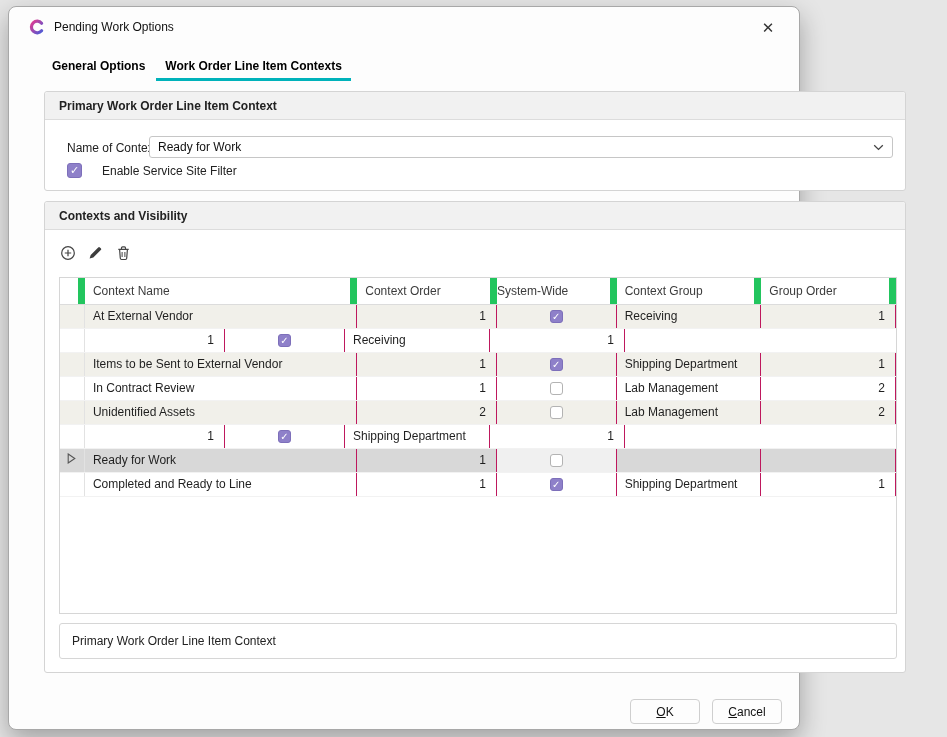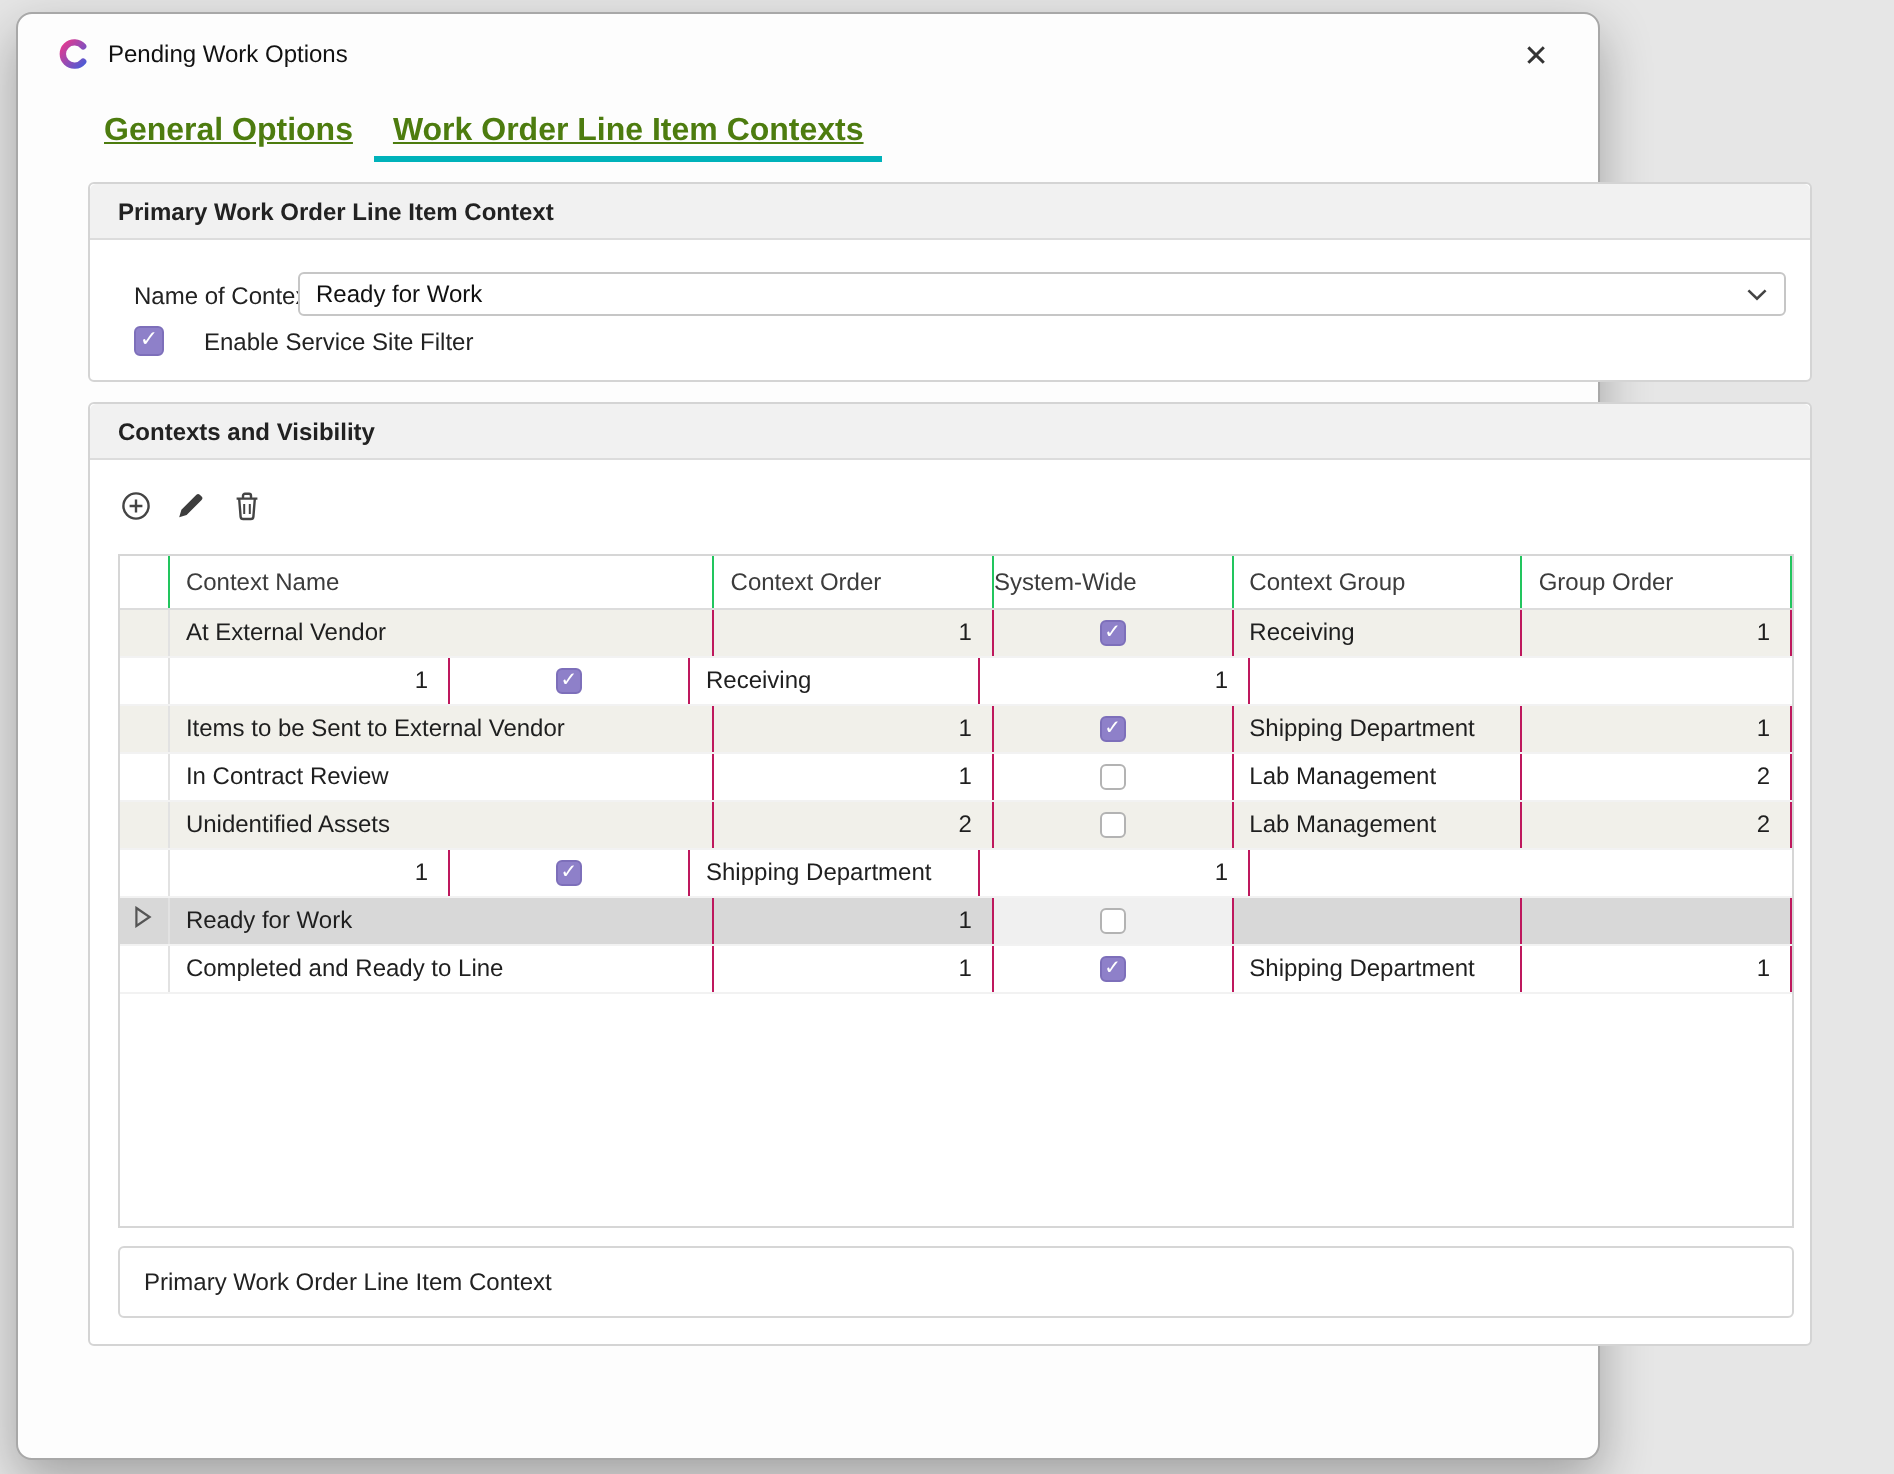--- a/index.html
+++ b/index.html
@@ -19,21 +19,21 @@
     border-radius: 8px;
     box-shadow: 0 10px 26px rgba(0,0,0,.30);
   }
   
   .titlebar { position: absolute; left:0; top:0; right:0; height: 40px; display:flex; align-items:center; padding-left: 20px; }
   .logo { width:16px; height:16px; margin-right: 9px; display:inline-flex; }
   .title { font-size: 12px; color:#111; }
   .close { position:absolute; right: 20px; top: 10px; width: 22px; height: 22px; display:flex; align-items:center; justify-content:center; font-size: 15px; color:#333; cursor: default; }
   
   .tabs { position:absolute; left: 34px; top: 47px; display:flex; gap: 2px; height: 27px; }
-  .tab { padding: 0 9px; line-height: 24px; font-weight: bold; font-size: 16px; color:#4d7c0f; border-bottom: 3px solid transparent; text-decoration: underline; }
+  .tab { padding: 0 9px; line-height: 24px; font-weight: bold; font-size: 12px; color:#000000; border-bottom: 3px solid transparent; }
   .tab.active { border-bottom-color: var(--accent); }
   
   .groupbox { position:absolute; left:35px; width:862px; background:#fff; border:1px solid #d4d4d4; border-radius:3px; }
   .gb1 { top: 84px; height: 100px; }
   .gb2 { top: 194px; height: 472px; }
   .gb-header { height: 28px; line-height: 28px; background:#f1f1f1; border-bottom:1px solid #dcdcdc; padding-left: 14px; font-weight: bold; font-size: 12px; color:#222; border-radius: 3px 3px 0 0; }
   
   .field-label { position:absolute; left:22px; top: 49px; font-size:12px; color:#222; }
   .combobox { position:absolute; left:104px; top:44px; width:744px; height:22px; background:#fff; border:1px solid #c6c6c6; border-radius:3px; display:flex; align-items:center; padding:0 8px; }
   .combo-value { flex:1; font-size:12px; color:#111; }
@@ -42,21 +42,21 @@
   .cb { width:15px; height:15px; border:1px solid #b3b3b3; border-radius:3px; background:#fff; display:inline-flex; align-items:center; justify-content:center; flex:0 0 auto; }
   .cb.checked { background: var(--purple); border-color: var(--purple-border); }
   .cb.checked::after { content:"✓"; color:#fff; font-size:11px; line-height:1; }
   .cb-label { font-size:12px; color:#222; }
   
   .toolbar { position:absolute; left:14px; top:42px; display:flex; gap:11px; align-items:center; }
   .tool-btn { width:17px; height:17px; display:flex; align-items:center; justify-content:center; }
   
   .table { position:absolute; left:14px; top:75px; width:838px; height:337px; border:1px solid #d6d6d6; background:#fff; overflow:hidden; }
   .thead { display:flex; height:27px; border-bottom:1px solid #dcdcdc; background:#fff; }
-  .thead .cell { line-height:26px; font-size:12px; color:#3c3c3c; border-right:1px solid #22c55e; }
+  .thead .cell { line-height:26px; font-size:12px; color:#3c3c3c; border-right:7px solid #22c55e; }
   .cell { overflow:hidden; white-space:nowrap; }
   .c-sel   { width:25px; }
   .c-name  { width:273px; padding-left:8px; }
   .c-order { width:140px; }
   .c-sys   { width:120px; }
   .c-group { width:145px; padding-left:8px; }
   .c-gord  { width:135px; }
   .thead .c-order, .thead .c-gord { padding-left:8px; }
   .trow { display:flex; height:24px; align-items:stretch; border-bottom:1px solid #f2f2f2; background:#fff; }
   .trow .cell { line-height:23px; font-size:12px; color:#1f1f1f; border-right:1px solid #be185d; }
@@ -259,14 +259,22 @@
     </div>
     <div class="cell c-group">Shipping Department</div>
     <div class="cell c-gord">1</div>
   </div>
 </div>
     </div>
 
     <div class="footerbox">Primary Work Order Line Item Context</div>
   </div>
 
+  <div class="btnrow">
+    <button class="btn">
+        <span>OK</span>
+      </button>
+    <button class="btn">
+        <span>Cancel</span>
+      </button>
+  </div>
 
 </div>
 
 </body></html>

